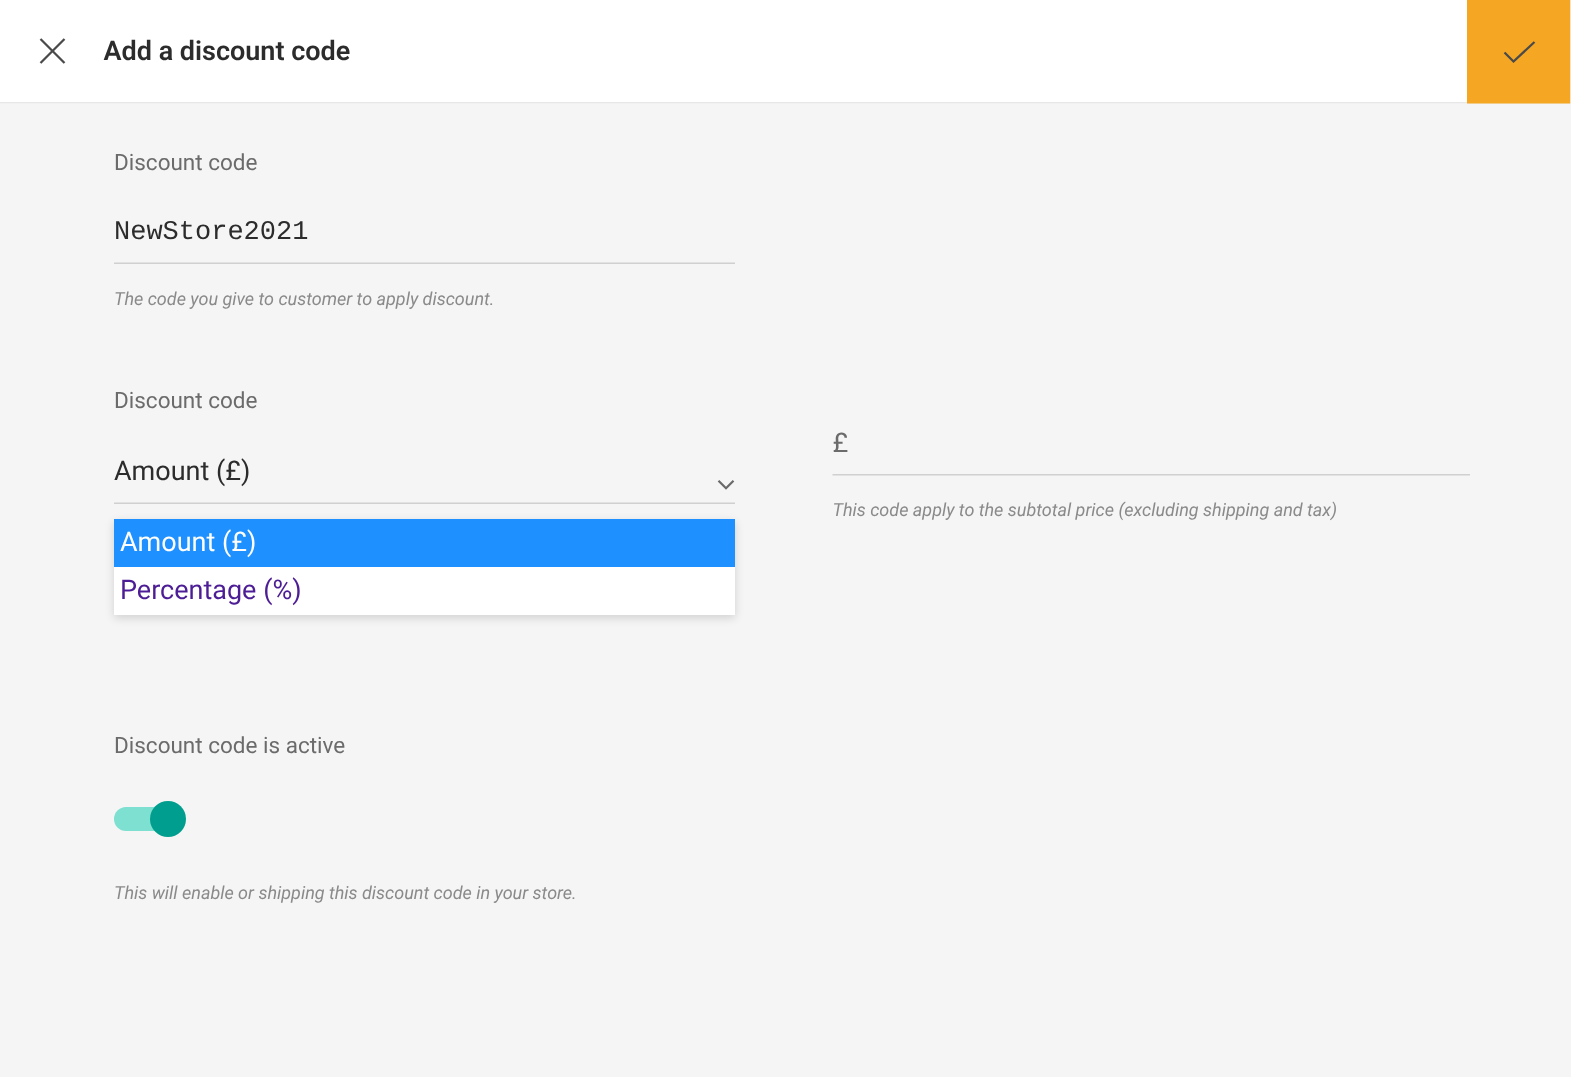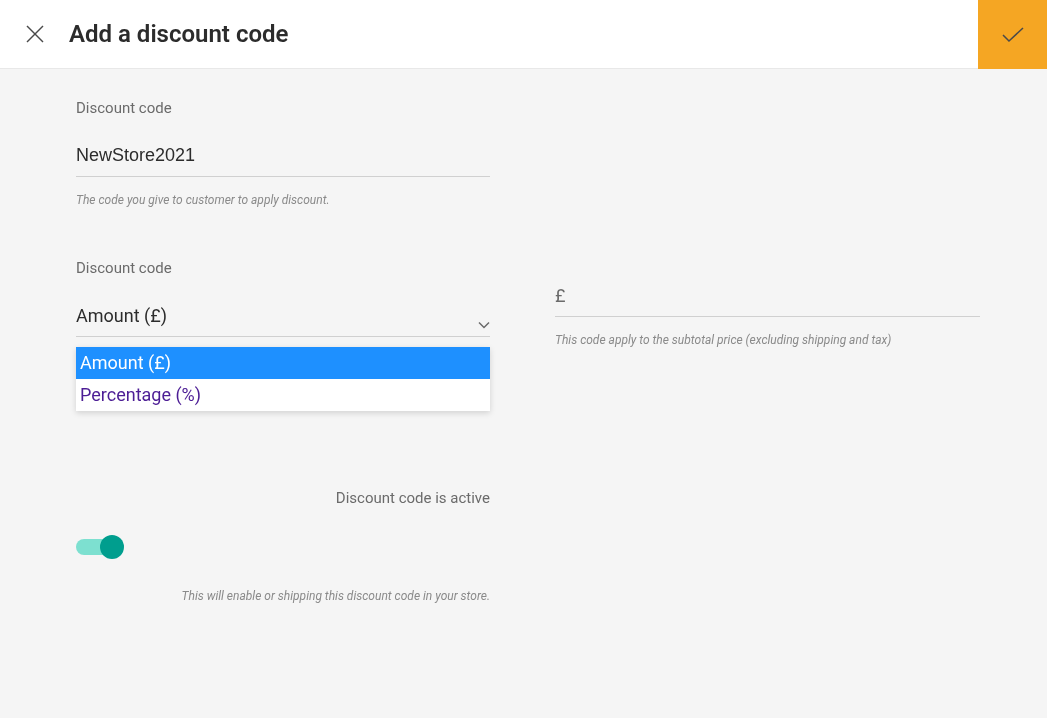--- a/index.html
+++ b/index.html
@@ -30,21 +30,21 @@
       justify-content: center;
       cursor: pointer;
     }
     .close-btn svg {
       width: 18px;
       height: 18px;
       stroke: #4a4a4a;
       stroke-width: 1.5;
     }
     .title {
-      font-size: 24px;
+      font-size: 18px;
       font-weight: 600;
       color: #2c2c2c;
     }
     .confirm-btn {
       position: absolute;
       right: 0;
       top: 0;
       width: 69px;
       height: 69px;
       background: #f5a623;
@@ -85,21 +85,21 @@
     }
     .text-input {
       width: 100%;
       border: none;
       border-bottom: 1px solid #d0d0d0;
       background: transparent;
       font-size: 18px;
       color: #2c2c2c;
       padding: 6px 0 10px 0;
       outline: none;
-      font-family: Liberation Sans, sans-serif;
+      font-family: Liberation Mono, monospace;
     }
     .hint {
       font-size: 12px;
       color: #8a8a8a;
       font-style: italic;
       margin-top: 14px;
       line-height: 1.5;
     }
     .select-wrapper {
       position: relative;
@@ -149,21 +149,20 @@
     .dropdown-option.selected {
       background: #1e90ff;
       color: #ffffff;
     }
     .discount-type-group {
       margin-top: 36px;
       position: relative;
     }
     .active-group {
       margin-top: 152px;
-      text-align: right;
     }
     .toggle {
       margin-top: 28px;
       width: 48px;
       height: 24px;
       position: relative;
       cursor: pointer;
     }
     .toggle-track {
       position: absolute;

